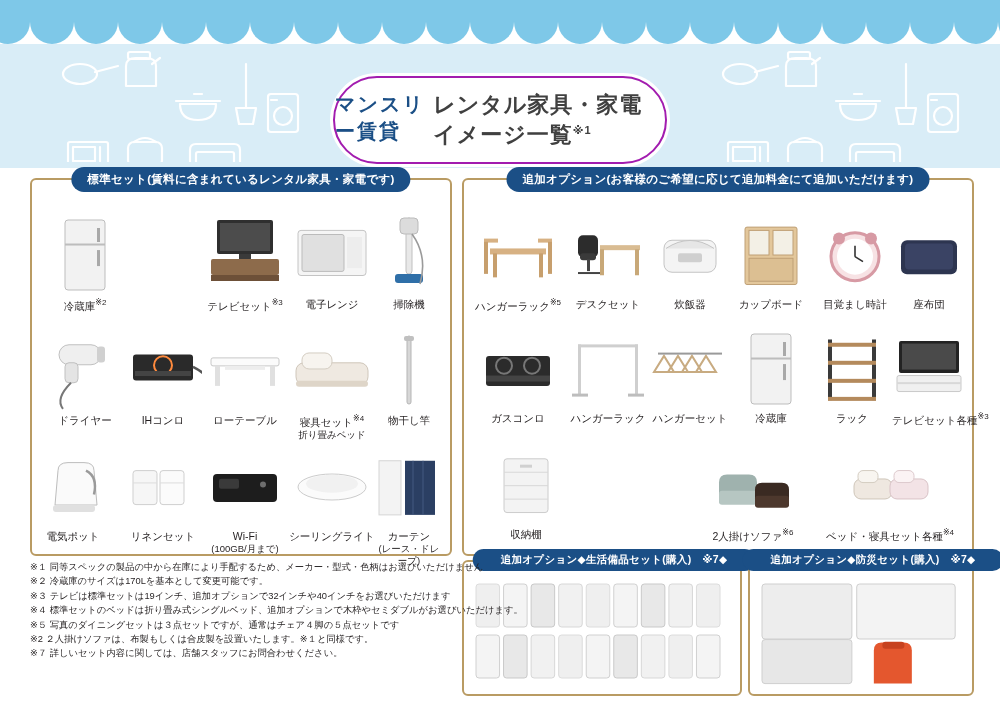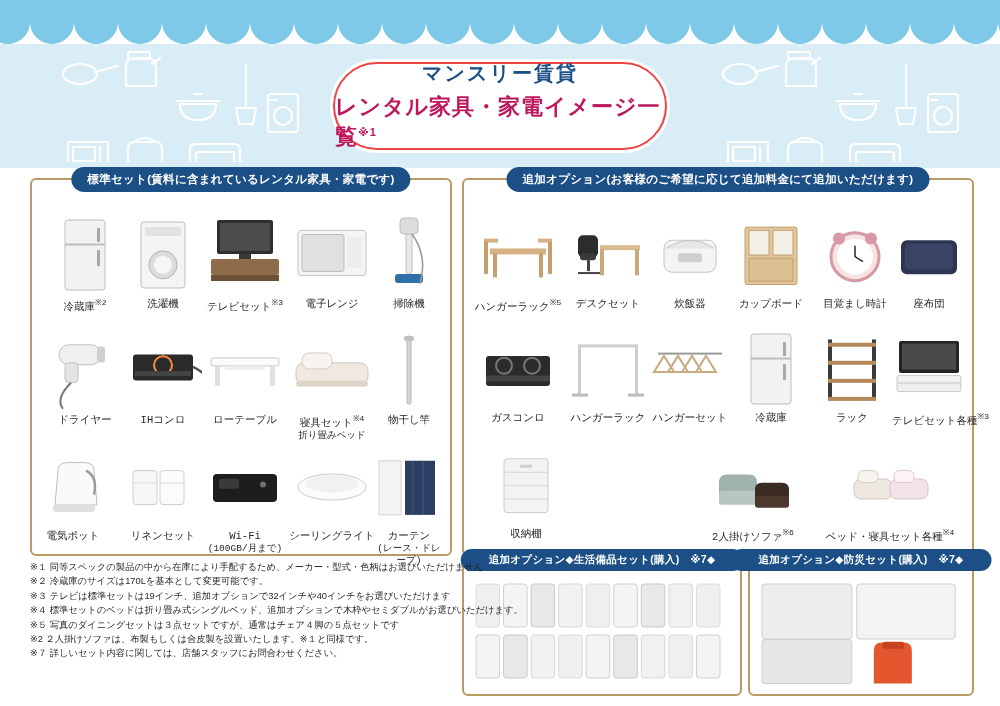--- a/index.html
+++ b/index.html
@@ -24,61 +24,61 @@
     background:#ffffff;
   }
   .awning .scallop{
     position:absolute;top:0;width:44px;height:44px;
     background:#7ec8e8;
     border-bottom-left-radius:22px;
     border-bottom-right-radius:22px;
   }
   .header-title-wrap{
     position:absolute;left:50%;transform:translateX(-50%);
-    top:62px;
+    top:76px;
     width:330px;height:84px;
     background:#ffffff;
-    border:2px solid #ef4444;
+    border:2px solid #a21caf;
     border-radius:46px;
-    display:flex;flex-direction:column;align-items:center;justify-content:center;
+    display:flex;flex-direction:row;align-items:center;justify-content:center;
     box-shadow:0 0 0 3px #ffffff;
   }
   .header-title-wrap .line1{
     font-size:20px;font-weight:bold;color:#1b4f86;letter-spacing:2px;margin-bottom:5px;
   }
   .header-title-wrap .line2{
-    font-size:22px;font-weight:bold;color:#be185d;letter-spacing:1px;
+    font-size:22px;font-weight:bold;color:#404040;letter-spacing:1px;
   }
   .header-title-wrap .line2 .note{font-size:11px;vertical-align:super;}
 
   
   .panel{
     position:absolute;
     background:#ffffff;
     border:2px solid #b99b63;
     border-radius:6px;
   }
   .panel-title{
     position:absolute;
     top:-13px;left:50%;transform:translateX(-50%);
     background:#1b4f86;color:#ffffff;
     font-size:11.5px;font-weight:bold;
     padding:5px 16px;border-radius:13px;white-space:nowrap;
     letter-spacing:0.3px;
   }
-  .panel-title.small{font-size:10.5px;padding:4px 28px;}
+  .panel-title.small{font-size:10.5px;padding:4px 28px;margin-left:12px;}
 
   #panel-standard{left:30px;top:178px;width:418px;height:374px;}
   #panel-option{left:462px;top:178px;width:508px;height:374px;}
   #panel-living{left:462px;top:560px;width:276px;height:132px;}
   #panel-disaster{left:748px;top:560px;width:222px;height:132px;}
 
   
   .grid{position:absolute;left:0;top:0;width:100%;height:100%;}
-  .item{position:absolute;text-align:center;font-family:Liberation Mono, monospace;}
+  .item{position:absolute;text-align:center;}
   .item .art{
     position:relative;margin:0 auto;
   }
   .item .cap{
     font-size:10.5px;line-height:1.25;color:#231f20;margin-top:2px;
     white-space:nowrap;
   }
   .item .cap.wrap{white-space:normal;}
   .item .cap .note{font-size:8px;vertical-align:super;}
   .item .cap .sub{display:block;font-size:9.5px;}
@@ -226,29 +226,20 @@
     <div class="grid" id="grid-standard">
         <div class="item" style="left: 14px; top: 34px; width: 78px;">
           <div class="art" style="height: 82px;"><svg width="78" height="82" viewBox="0 0 78 82">
               <rect x="19" y="6" width="40" height="70" rx="3" fill="#f2f2f2" stroke="#bdbdbd"></rect>
               <rect x="19" y="29.52" width="40" height="2" fill="#bdbdbd"></rect>
               <rect x="51" y="14" width="3" height="14" fill="#a9a9a9"></rect>
               <rect x="51" y="36.08" width="3" height="16" fill="#a9a9a9"></rect>
             </svg></div>
           <div class="cap"><span>冷蔵庫</span><span class="note">※2</span></div>
         </div>
-        <div class="item" style="left: 92px; top: 34px; width: 78px;">
-          <div class="art" style="height: 82px;"><svg width="78" height="82" viewBox="0 0 78 82">
-              <rect x="17" y="8" width="44" height="66" rx="3" fill="#f4f4f4" stroke="#bdbdbd"></rect>
-              <rect x="21" y="13" width="36" height="9" rx="2" fill="#e2e2e2"></rect>
-              <circle cx="39" cy="50.839999999999996" r="14" fill="#dcdcdc" stroke="#b2b2b2"></circle>
-              <circle cx="39" cy="50.839999999999996" r="9" fill="#f6f6f6"></circle>
-            </svg></div>
-          <div class="cap"><span>洗濯機</span></div>
-        </div>
         <div class="item" style="left: 170px; top: 34px; width: 86px;">
           <div class="art" style="height: 82px;"><svg width="86" height="82" viewBox="0 0 86 82">
               <rect x="15" y="6" width="56" height="34" rx="2" fill="#2f2f2f"></rect>
               <rect x="18" y="9" width="50" height="28" fill="#4c4c4c"></rect>
               <rect x="37" y="40" width="12" height="5" fill="#3a3a3a"></rect>
               <rect x="9" y="45" width="68" height="16" rx="2" fill="#8d6b4b"></rect>
               <rect x="9" y="61" width="68" height="6" fill="#6d5038"></rect>
             </svg></div>
           <div class="cap"><span>テレビセット</span><span class="note">※3</span></div>
         </div>

